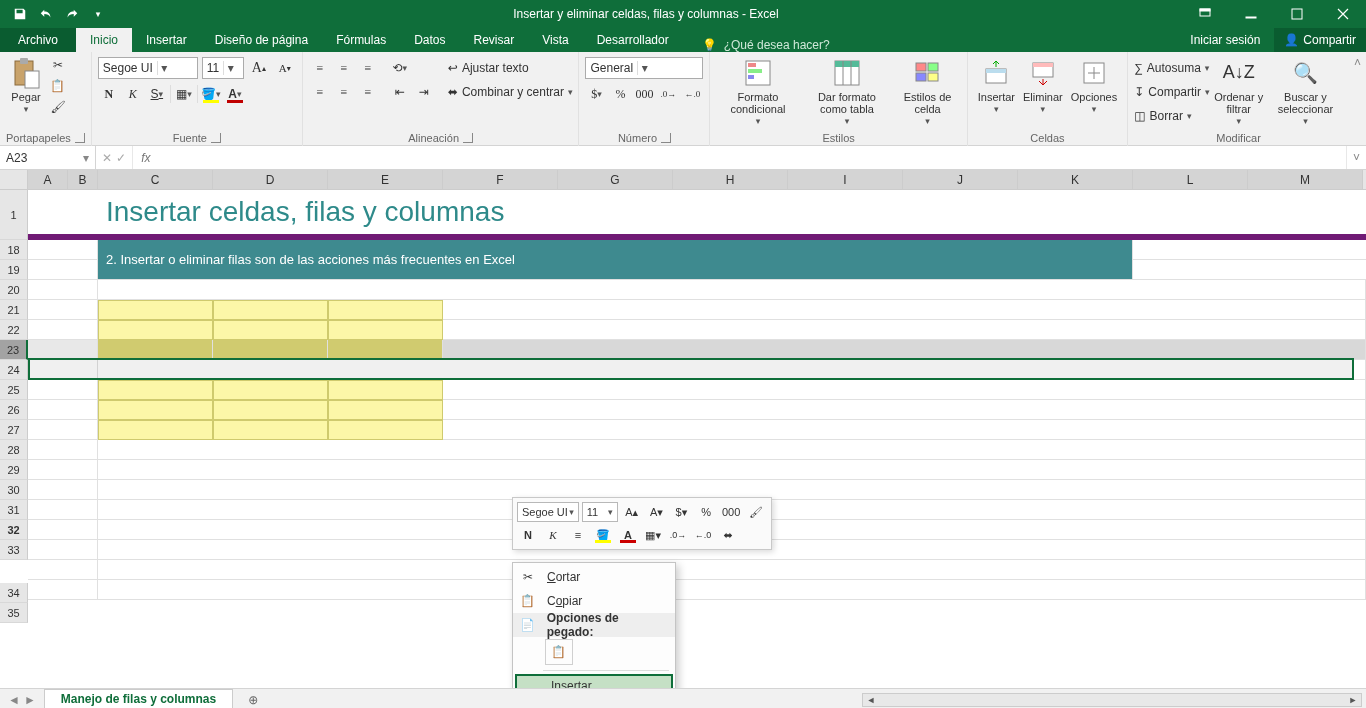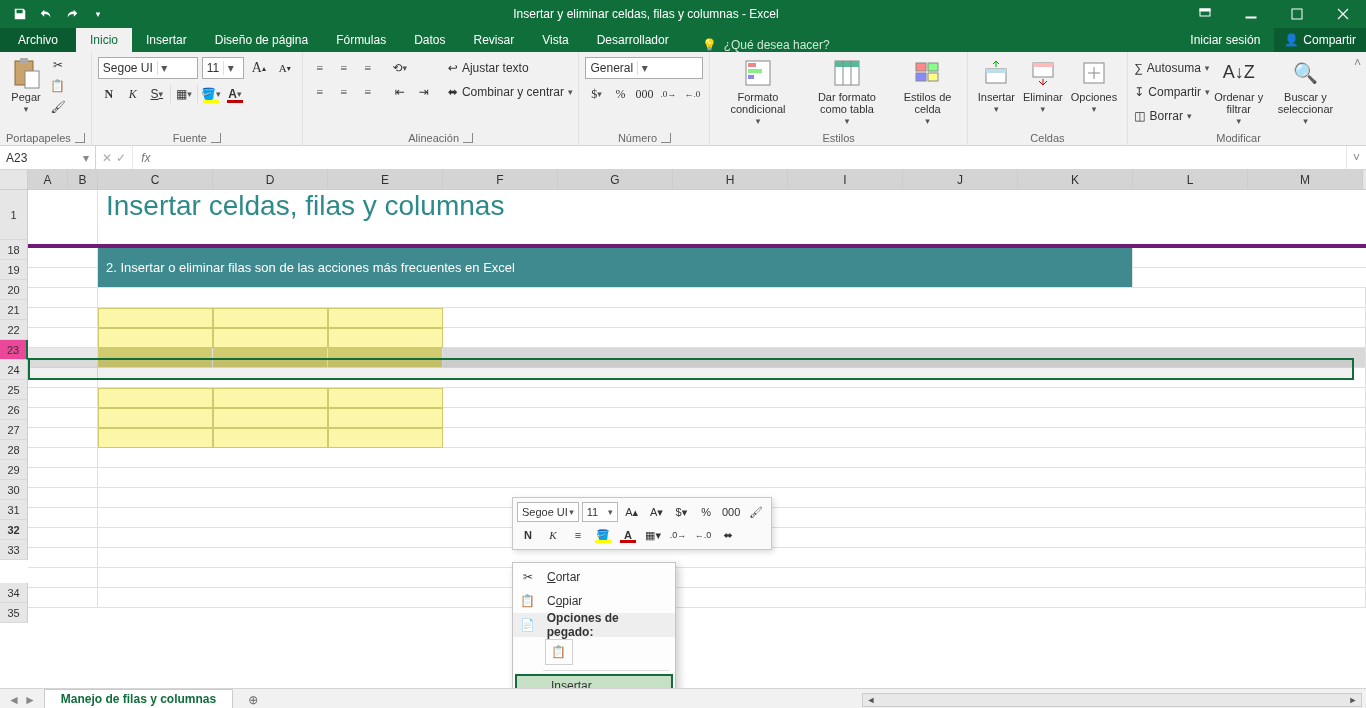--- a/index.html
+++ b/index.html
@@ -62,21 +62,21 @@
 
 
 .grid-wrap { position: relative; height: 540px; background: #fff; }
 .col-headers { display: flex; height: 20px; background: #e6e6e6; border-bottom: 1px solid #ccc; }
 .corner { width: 28px; border-right: 1px solid #ccc; background: #e6e6e6; }
 .ch { border-right: 1px solid #ccc; display: flex; align-items: center; justify-content: center; font-size: 12px; color: #333; background:#e6e6e6;}
 .ch.fullsel { background:#d4d4d4; }
 .gbody { display: flex; }
 .row-headers { width: 28px; display: flex; flex-direction: column; }
 .rh { height: 20px; border-bottom: 1px solid #d8d8d8; border-right: 1px solid #ccc; background: #e6e6e6; display: flex; align-items: center; justify-content: center; font-size: 11px; color: #333; }
-.rh.sel { background: #ec4899; border-right: 2px solid #0f6e3a; }
+.rh.sel { background: #a3a3a3; border-right: 2px solid #0f6e3a; }
 .cells { flex: 1; position: relative; }
 .row { display: flex; height: 20px; }
 .cell { border-right: 1px solid #e0e0e0; border-bottom: 1px solid #e0e0e0; height: 20px; }
 .title-cell { color: #2e8a8a; font-size: 28px; font-weight: 300; padding-left: 8px; }
 .teal-banner { background: #3e8a8f; color: #fff; font-size: 13px; padding-left: 8px; height: 40px; display:flex; align-items:center; border-bottom: 1px solid #e0e0e0; border-right: 1px solid #e0e0e0;}
 .yellow { background: #fcf7a8; border: 1px solid #cfca6e; }
 .y-sel { background: #d0cb6f; }
 .row-sel { position: absolute; left: 0; right: 12px; top: 168px; height: 22px; border: 2px solid #0f6e3a; background: rgba(0,0,0,0.06); pointer-events:none;}
 
 
@@ -477,21 +477,21 @@
         <div class="rh" style="height: 20px;">29</div>
         <div class="rh" style="height: 20px;">30</div>
         <div class="rh" style="height: 20px;">31</div>
         <div class="rh" style="height: 20px; font-weight: bold;">32</div>
         <div class="rh" style="height: 20px;">33</div>
         <div class="rh" style="height: 20px; margin-top: 23px;">34</div>
         <div class="rh" style="height: 20px;">35</div>
       </div>
     <div class="cells" id="cells">
 
-      <div style="height:58px; border-bottom:4px solid #701a75; display:flex;">
+      <div style="height:50px; border-bottom:6px solid #701a75; display:flex;align-items:center;">
         <div style="width:70px; border-right:1px solid #e0e0e0;"></div>
         <div class="title-cell" style="flex:1;">Insertar celdas, filas y columnas</div>
       </div>
 
       <div style="display:flex; height:40px;">
         <div style="width:70px; display:flex; flex-direction:column;">
             <div style="flex:1;border-bottom:1px solid #e0e0e0;border-right:1px solid #e0e0e0;"></div>
             <div style="flex:1;border-bottom:1px solid #e0e0e0;border-right:1px solid #e0e0e0;"></div>
           </div>
         <div class="teal-banner" style="width:1035px;">2. Insertar o eliminar filas son de las acciones más frecuentes en Excel</div>

